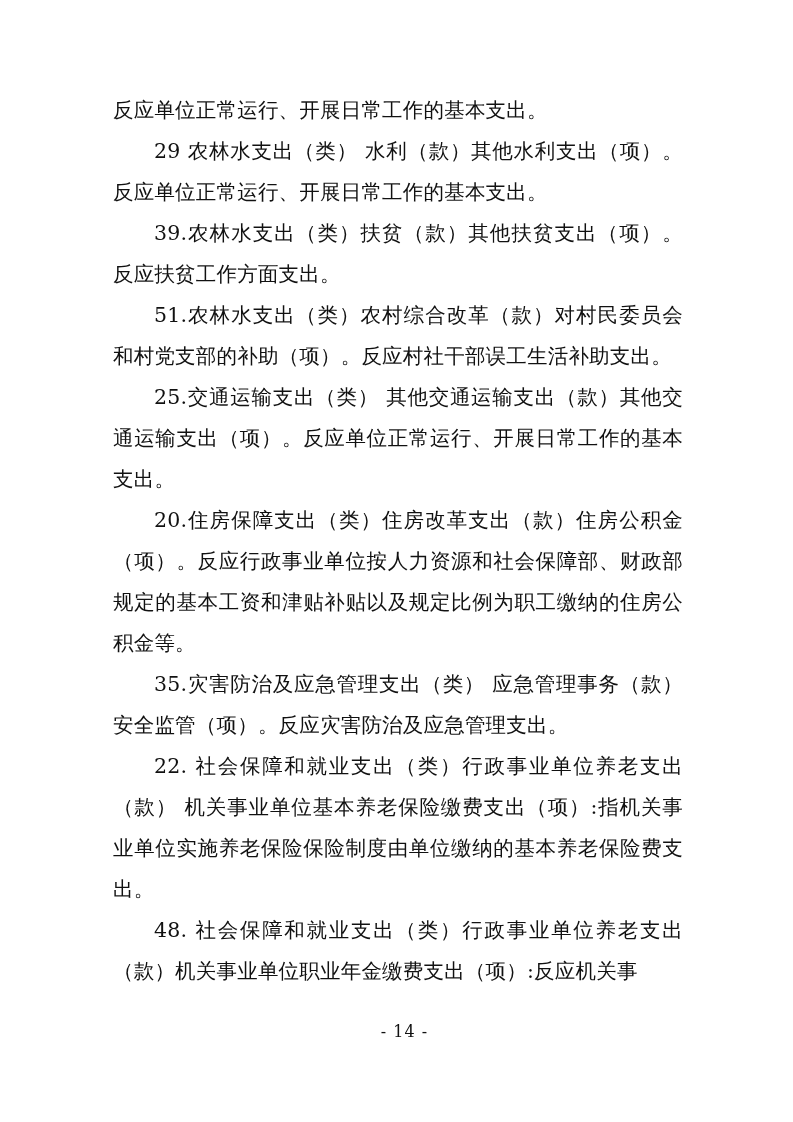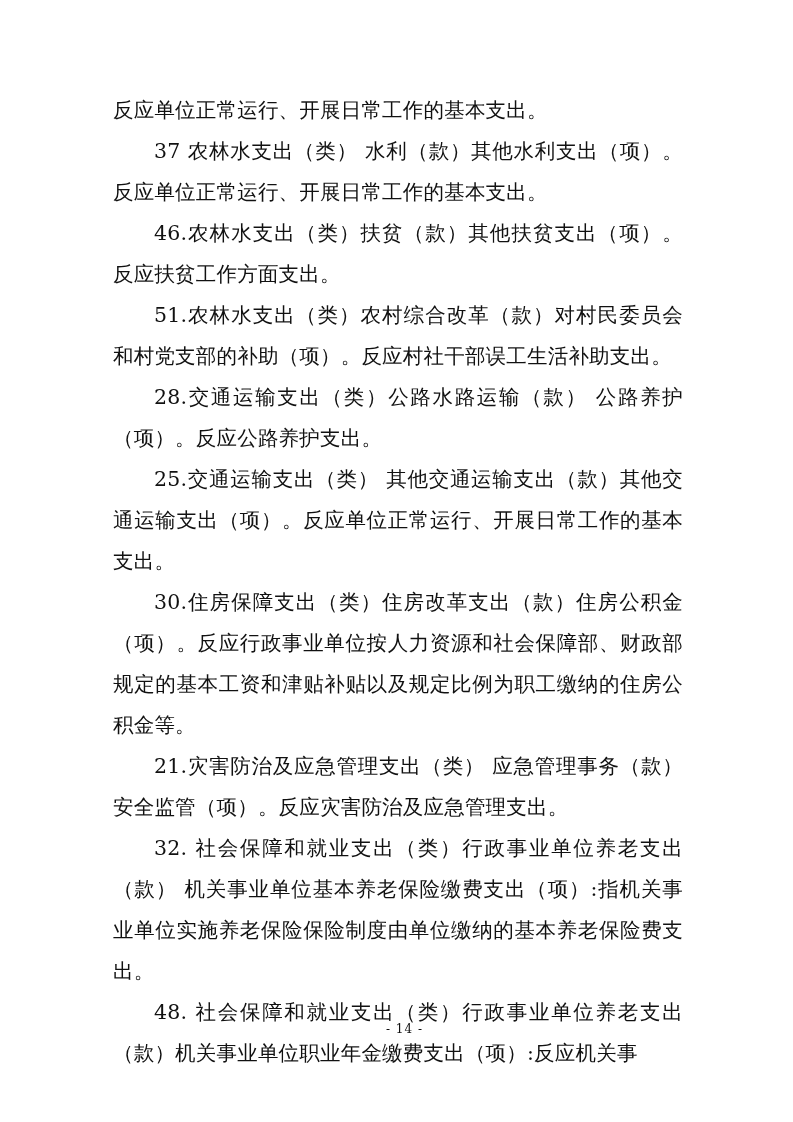--- a/index.html
+++ b/index.html
@@ -34,40 +34,39 @@
   }
   .para.indent {
     text-indent: 41px;
   }
   .page-number {
     position: absolute;
     left: 0;
     right: 0;
     top: 1022px;
     text-align: center;
-    font-size: 12px;
+    font-size: 16px;
     color: #111111;
     font-family: "DejaVu Serif", "Liberation Serif", serif;
     letter-spacing: 1px;
     padding-left: 16px;
   }
 </style>
 </head>
 <body>
 
 <div class="page">
   <div class="page-inner">
 
     <p class="para">反应单位正常运行、开展日常工作的基本支出。</p>
-    <p class="para indent">37 农林水支出（类） 水利（款）其他水利支出（项）。反应单位正常运行、开展日常工作的基本支出。</p>
-    <p class="para indent">46.农林水支出（类）扶贫（款）其他扶贫支出（项）。反应扶贫工作方面支出。</p>
+    <p class="para indent">29 农林水支出（类） 水利（款）其他水利支出（项）。反应单位正常运行、开展日常工作的基本支出。</p>
+    <p class="para indent">39.农林水支出（类）扶贫（款）其他扶贫支出（项）。反应扶贫工作方面支出。</p>
     <p class="para indent">51.农林水支出（类）农村综合改革（款）对村民委员会和村党支部的补助（项）。反应村社干部误工生活补助支出。</p>
-    <p class="para indent">28.交通运输支出（类）公路水路运输（款） 公路养护（项）。反应公路养护支出。</p>
     <p class="para indent">25.交通运输支出（类） 其他交通运输支出（款）其他交通运输支出（项）。反应单位正常运行、开展日常工作的基本支出。</p>
-    <p class="para indent">30.住房保障支出（类）住房改革支出（款）住房公积金（项）。反应行政事业单位按人力资源和社会保障部、财政部规定的基本工资和津贴补贴以及规定比例为职工缴纳的住房公积金等。</p>
-    <p class="para indent">21.灾害防治及应急管理支出（类） 应急管理事务（款）安全监管（项）。反应灾害防治及应急管理支出。</p>
-    <p class="para indent">32. 社会保障和就业支出（类）行政事业单位养老支出（款） 机关事业单位基本养老保险缴费支出（项）:指机关事业单位实施养老保险保险制度由单位缴纳的基本养老保险费支出。</p>
+    <p class="para indent">20.住房保障支出（类）住房改革支出（款）住房公积金（项）。反应行政事业单位按人力资源和社会保障部、财政部规定的基本工资和津贴补贴以及规定比例为职工缴纳的住房公积金等。</p>
+    <p class="para indent">35.灾害防治及应急管理支出（类） 应急管理事务（款）安全监管（项）。反应灾害防治及应急管理支出。</p>
+    <p class="para indent">22. 社会保障和就业支出（类）行政事业单位养老支出（款） 机关事业单位基本养老保险缴费支出（项）:指机关事业单位实施养老保险保险制度由单位缴纳的基本养老保险费支出。</p>
     <p class="para indent">48. 社会保障和就业支出（类）行政事业单位养老支出（款）机关事业单位职业年金缴费支出（项）:反应机关事</p>
 
   </div>
 
   <div class="page-number">- 14 -</div>
 </div>
 
 </body></html>

